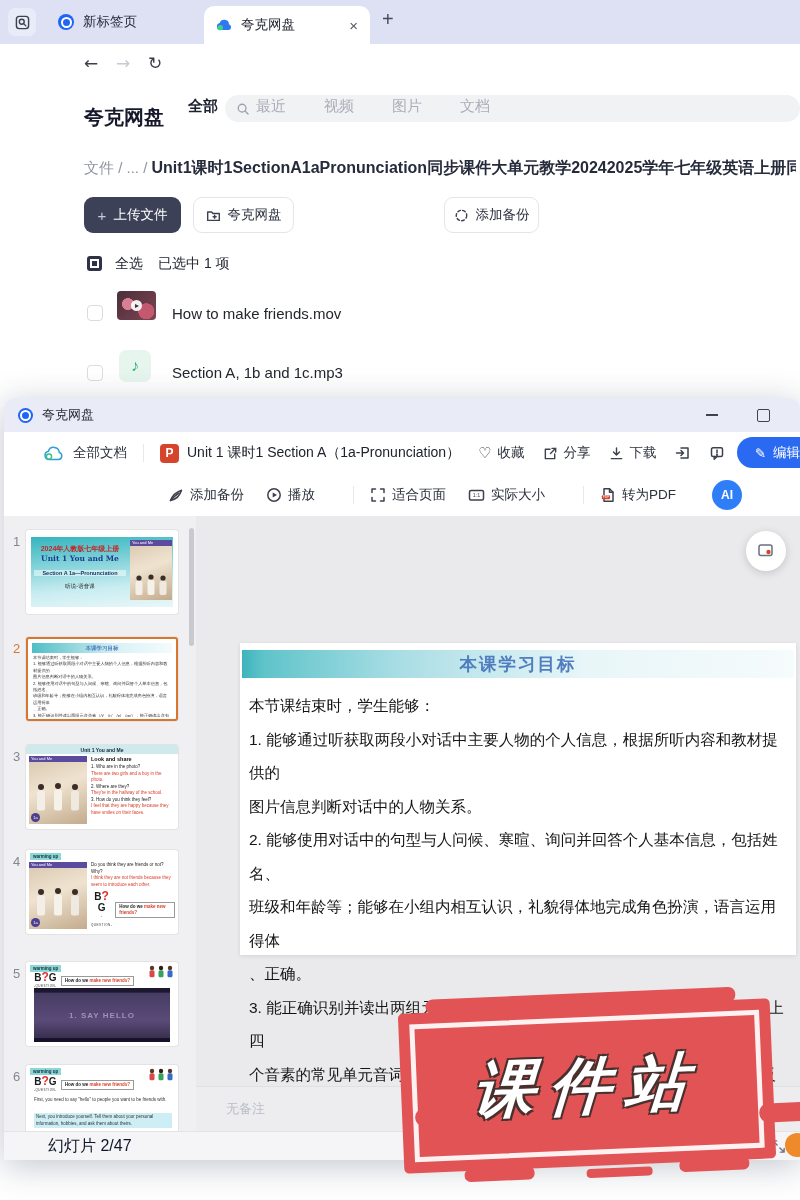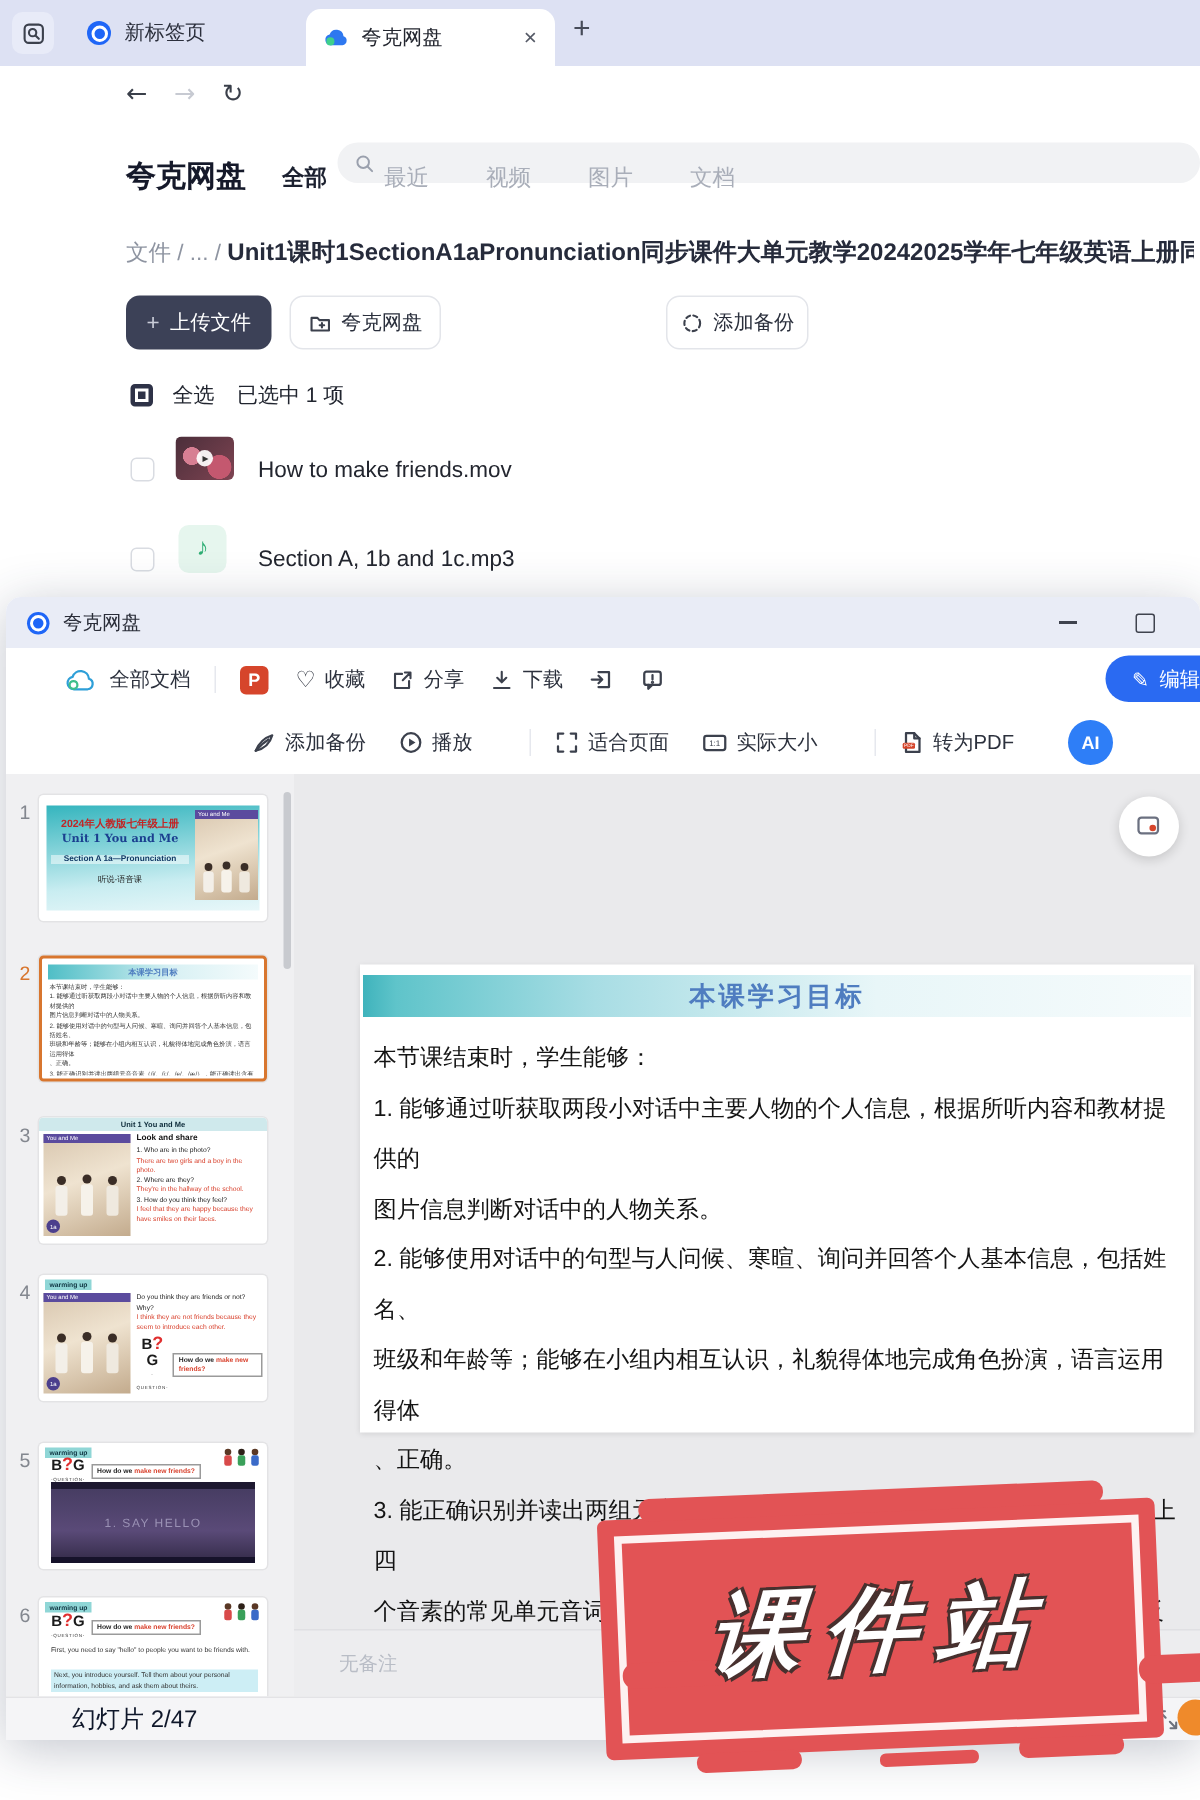--- a/index.html
+++ b/index.html
@@ -22,21 +22,21 @@
   .tab2 .lbl{font-size:13.5px;color:#23262f;flex:1}
   .tabclose{font-size:15px;color:#565b67;cursor:default}
   .newtab{position:absolute;left:382px;top:8px;font-size:20px;color:#464b58}
   .navbar{position:absolute;left:0;top:44px;width:800px;height:41px;background:#fff}
   .navic{font-family:"DejaVu Sans",sans-serif;font-size:17px;color:#3a3f4a}
   .search{position:absolute;left:225px;top:51px;width:575px;height:27px;border-radius:14px;background:#f1f2f4;
           display:flex;align-items:center;padding-left:11px;box-sizing:border-box}
 
   
   .pgtitle{position:absolute;left:84px;top:104px;font-size:20px;font-weight:bold;color:#15192a}
-  .ptab{position:absolute;top:109px;font-size:15px;color:#a9aeb9}
+  .ptab{position:absolute;top:97px;font-size:15px;color:#a9aeb9}
   .ptab.on{color:#1c2130;font-weight:bold}
   .crumb{position:absolute;left:84px;top:158px;width:712px;font-size:15px;color:#8e94a1;white-space:nowrap;overflow:hidden}
   .crumb b{font-size:16px;color:#262b3b}
   .btn{position:absolute;top:197px;height:36px;border-radius:9px;display:flex;align-items:center;justify-content:center;
        gap:7px;font-size:13.5px;box-sizing:border-box}
   .btn.dark{background:#3c4157;color:#fff}
   .btn.lite{background:#fff;border:1px solid #e3e5ea;color:#2a2f3c}
   .mcheck{position:absolute;left:87px;top:256px;width:15px;height:15px;border:3px solid #2e3247;border-radius:3px;
           background:#fff;box-sizing:border-box;display:flex;align-items:center;justify-content:center}
   .mcheck i{display:block;width:5px;height:5px;background:#2e3247}
@@ -228,20 +228,21 @@
     </div>
 
     <div class="tb1">
       <svg width="20" height="15" viewBox="0 0 20 15">
         <path d="M5 13.5a4.2 4.2 0 0 1-.6-8.3 5.6 5.6 0 0 1 10.9 1.3 3.6 3.6 0 0 1-.8 7z" fill="none" stroke="#2e9fd8" stroke-width="1.5"></path>
         <circle cx="5" cy="10.6" r="2.6" fill="none" stroke="#3fbf8c" stroke-width="1.5"></circle>
       </svg>
       <span class="lbl" style="margin-left:9px">全部文档</span>
       <div class="vdiv"></div>
       <div class="ppt">P</div>
+      <span class="doctitle">Unit 1 课时1 Section A（1a-Pronunciation）</span>
       <div class="act">
         <span style="font-family:'DejaVu Sans',sans-serif;font-size:15px">♡</span>
         <span>收藏</span>
       </div>
       <div class="act">
         <svg class="ic" width="15" height="15" viewBox="0 0 16 16">
           <path d="M12.5 8.5v5h-10v-10h5"></path>
             <path d="M9.5 2.5h4v4M13.5 2.5 8 8"></path>
         </svg>
         <span>分享</span>
@@ -423,21 +424,21 @@
           </div>
           <svg class="r" style="right:4px;top:3px" width="26" height="13">
             <circle cx="4" cy="3" r="2.2" fill="#5a3825"></circle>
               <rect x="1.5" y="5.2" width="5" height="7" rx="1.5" fill="#d84a4a"></rect>
             <circle cx="13" cy="3" r="2.2" fill="#2e2018"></circle>
               <rect x="10.5" y="5.2" width="5" height="7" rx="1.5" fill="#3aa05a"></rect>
             <circle cx="22" cy="3" r="2.2" fill="#5a3825"></circle>
               <rect x="19.5" y="5.2" width="5" height="7" rx="1.5" fill="#3a6ac8"></rect>
           </svg>
           <div class="r" style="left:8px;right:8px;top:26px;bottom:4px;background:linear-gradient(#1d1830 0,#1d1830 8%,#473d63 9%,#5a4a78 60%,#3a3050 92%,#16122a 93%);display:flex;align-items:center;justify-content:center">
-            <span style="font-size:8px;font-weight:normal;color:#9b92b5;letter-spacing:1px">1. SAY HELLO</span>
+            <span style="font-size:8px;font-weight:bold;color:#9b92b5;letter-spacing:1px">1. SAY HELLO</span>
           </div>
         </div>
 
         <span class="tnum" style="top:553px">6</span>
         <div class="tcard" style="top:549px">
           <span class="tealtag r" style="left:4px;top:3px">warming up</span>
           <div class="fx r" style="left:8px;top:10px;gap:4px">
             <div class="bigq">
               <b>B</b><b class="q">?</b><b>G</b>
               <i>-QUESTION-</i>

